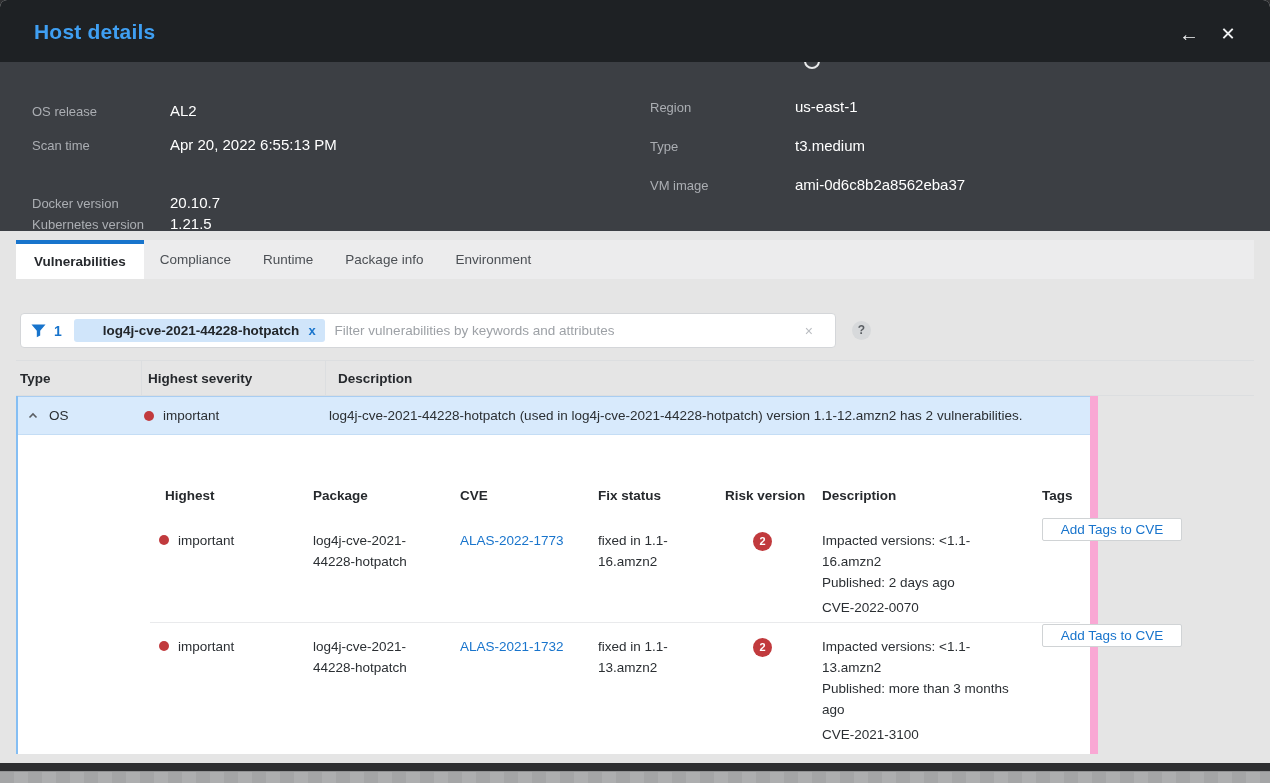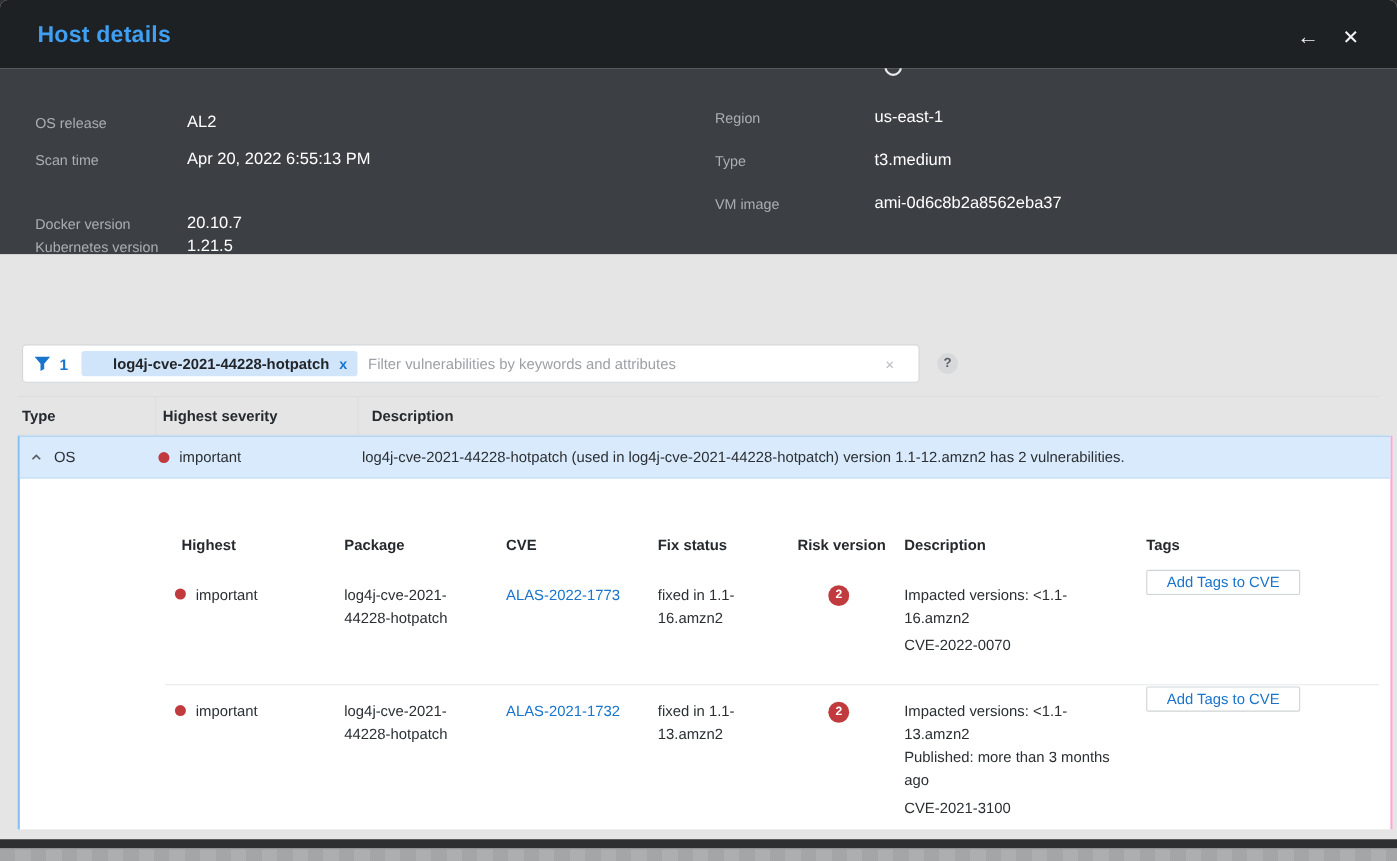--- a/index.html
+++ b/index.html
@@ -69,22 +69,22 @@
   
   .vuln-header { position:absolute; left:16px; top:360px; width:1238px; height:36px;
                  border-top:1px solid #dcdee0; border-bottom:1px solid #dcdee0;
                  display:flex; font-weight:bold; font-size:13.5px; color:#26292d; }
   .vh-cell { display:flex; align-items:center; }
   .vh-type { width:125px; padding-left:4px; }
   .vh-sev  { width:184px; padding-left:6px; border-left:1px solid #dcdee0; }
   .vh-desc { flex:1; padding-left:12px; border-left:1px solid #dcdee0; }
 
   
-  .row-group { position:absolute; left:16px; top:396px; width:1250px; height:358px;
-               border-left:2px solid #85bef3; border-right:2px solid #f9a8d4;
+  .row-group { position:absolute; left:16px; top:396px; width:1082px; height:358px;
+               border-left:2px solid #85bef3; border-right:8px solid #f9a8d4;
                background:#ffffff; }
   .os-row { position:absolute; left:0; top:0; right:0; height:39px; background:#d8eafc;
             border-top:1px solid #a9cdf1; border-bottom:1px solid #c4ddf5;
             display:flex; align-items:center; font-size:13.5px; cursor:pointer; }
   .caret { margin-left:8px; width:14px; height:14px; }
   .os-type { margin-left:9px; width:95px; color:#2b2f33; }
   .sev-dot { width:10px; height:10px; border-radius:50%; background:#c13a3d;
              display:inline-block; flex:0 0 auto; }
   .os-sev-label { margin-left:9px; width:150px; color:#2b2f33; }
   .os-desc { margin-left:16px; color:#2b2f33; }
@@ -160,20 +160,27 @@
         <span class="info-label">Type</span>
         <span class="info-value">t3.medium</span>
       </div>
       <div class="info-row abs" style="left:0;top:114px;width:1270px;">
         <span class="info-label">VM image</span>
         <span class="info-value">ami-0d6c8b2a8562eba37</span>
       </div>
     </div>
   </div>
 
+  <div class="tabbar">
+    <div class="tab active">Vulnerabilities</div>
+    <div class="tab">Compliance</div>
+    <div class="tab">Runtime</div>
+    <div class="tab">Package info</div>
+    <div class="tab">Environment</div>
+  </div>
 
   <div class="filter-box">
     <svg class="funnel-icon" viewBox="0 0 16 16">
       <path d="M0.5 1.5 H15.5 L9.8 8.3 V13.2 L6.2 15.2 V8.3 Z" fill="#1874cc"></path>
     </svg>
     <span class="filter-count">1</span>
     <span class="chip">
       <span class="chip-label">log4j-cve-2021-44228-hotpatch</span>
       <span class="chip-x">x</span>
     </span>
@@ -219,20 +226,21 @@
 44228-hotpatch</div>
       <div><a class="cve-link">ALAS-2022-1773</a></div>
       <div class="wrapcell">fixed in 1.1-
 16.amzn2</div>
       <div>
           <div class="risk-badge">2</div>
         </div>
       <div class="desc-cell">
         <div class="wrapcell">Impacted versions: &lt;1.1-
 16.amzn2</div>
+        <div class="wrapcell">Published: 2 days ago</div>
         <div class="cve-id">CVE-2022-0070</div>
       </div>
       <div class="tags-cell">
         <button class="tag-btn">Add Tags to CVE</button>
       </div>
     </div>
 
     <div class="row-sep"></div>
 
     <div class="cve-grid cve-row row-1">

